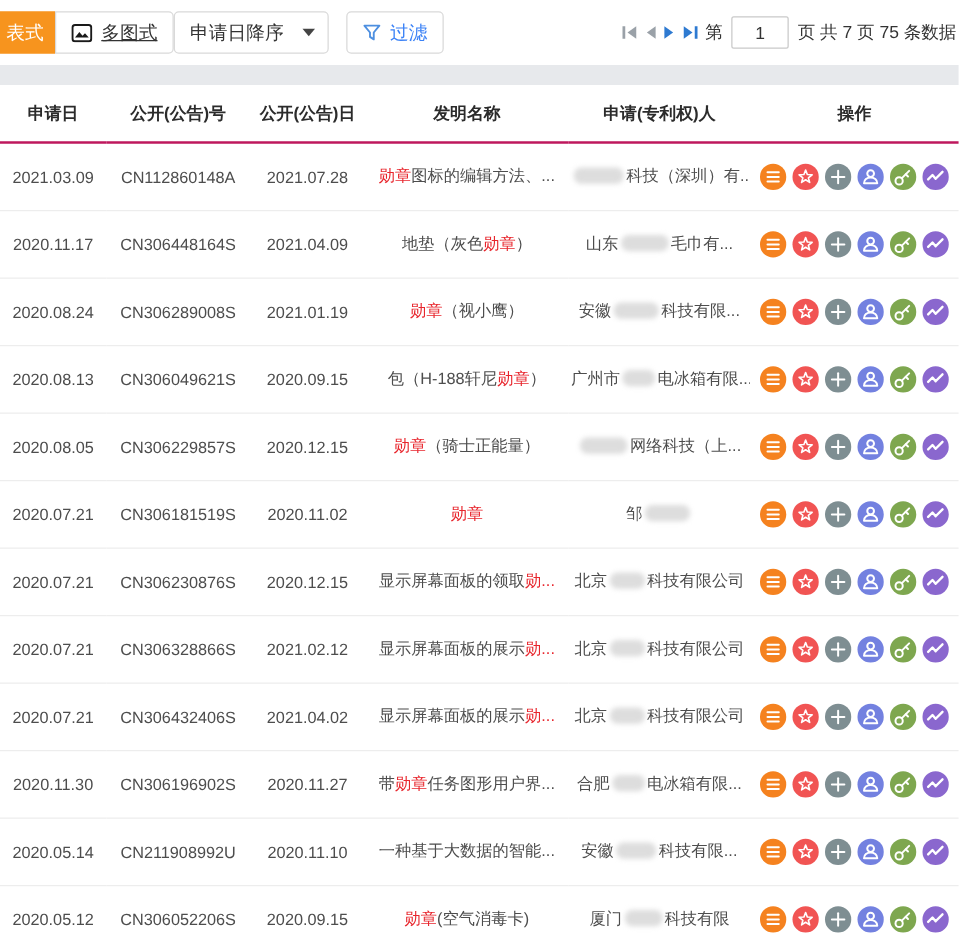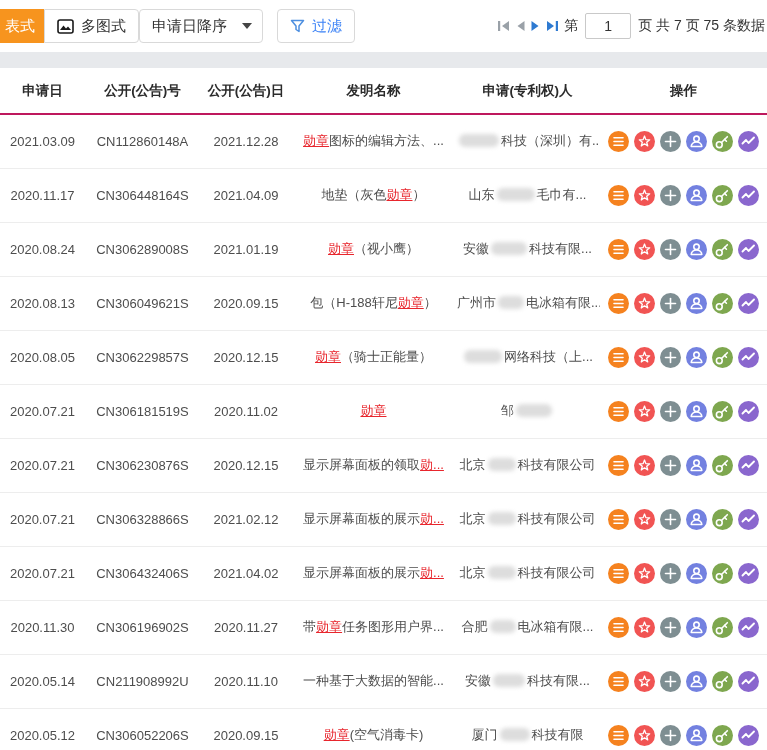--- a/index.html
+++ b/index.html
@@ -15,21 +15,21 @@
     display:inline-flex; align-items:center; gap:7px;
     height:34px; padding:0 12px; background:#fff;
     border:1px solid #d9d9d9; border-radius:4px;
     font-size:15px; color:#333; cursor:pointer; white-space:nowrap;
   }
   .view-group { display:flex; align-items:flex-end; }
   .btn-table {
     background:#f7941e; color:#fff; border:none; border-radius:0;
     padding:0 9px 0 5px; height:34px; display:flex; align-items:center; font-size:15px; cursor:pointer;
   }
-  .btn-multi { border-radius:0 4px 4px 0; }
+  .btn-multi { border-radius:0 4px 4px 0;text-decoration:underline; }
   .btn-sort { margin-left:0; padding-right:10px; }
   .caret-down { width:0; height:0; border-left:5px solid transparent; border-right:5px solid transparent; border-top:6px solid #444; margin-left:8px; }
   .btn-filter { margin-left:14px; color:#3b82f6; }
   
   .pagination { margin-left:auto; display:flex; align-items:center; font-size:14px; color:#333; padding-right:2px; }
   .pg-btn { background:none; border:none; padding:0 2px; cursor:pointer; display:flex; align-items:center; }
   .pg-input {
     width:46px; height:26px; margin:0 7px; text-align:center;
     border:1px solid #c9c9c9; border-radius:2px; font-size:14px; color:#333;
     font-family:"Liberation Sans","DejaVu Sans",sans-serif;
@@ -41,21 +41,21 @@
   table { width:100%; border-collapse:collapse; table-layout:fixed; }
   th {
     height:46px; font-size:13.5px; font-weight:bold; color:#2b2b2b;
     border-bottom:2px solid #be185d; text-align:center; padding:0 2px;
   }
   td {
     height:54px; font-size:13px; color:#4d4d4d; text-align:center;
     border-bottom:1px solid #ededed; padding:0 2px;
     white-space:nowrap; overflow:hidden;
   }
-  .red { color:#e8262d;text-decoration:underline; }
+  .red { color:#e8262d; }
   .blur {
     display:inline-block; height:13px; border-radius:6px;
     background:#dddddd; filter:blur(2px); vertical-align:-2px; margin:0 2px;
   }
   .actions { display:flex; justify-content:center; align-items:center; gap:5px; }
   .circle {
     width:21px; height:21px; border-radius:50%; border:none; padding:0;
     display:flex; align-items:center; justify-content:center; cursor:pointer; flex:none;
   }
   .circle svg { display:block; }
@@ -140,21 +140,21 @@
       <th>公开(公告)日</th>
       <th>发明名称</th>
       <th>申请(专利权)人</th>
       <th>操作</th>
     </tr>
   </thead>
   <tbody>
       <tr>
         <td>2021.03.09</td>
         <td>CN112860148A</td>
-        <td>2021.12.28</td>
+        <td>2021.07.28</td>
         <td><span class="red">勋章</span><span>图标的编辑方法、...</span></td>
         <td><span class="blur" style="width: 40px;"></span><span>科技（深圳）有...</span></td>
         <td>
           <div class="actions">
             <button class="circle" style="background: rgb(245, 130, 31);">
               <svg width="21" height="21" viewBox="0 0 21 21">
                 <g fill="none" stroke="#fff" stroke-width="1.6" stroke-linecap="round" stroke-linejoin="round">
                   <line x1="6" y1="6.8" x2="15" y2="6.8"></line>
                   <line x1="6" y1="10.5" x2="15" y2="10.5"></line>
                   <line x1="6" y1="14.2" x2="15" y2="14.2"></line>

